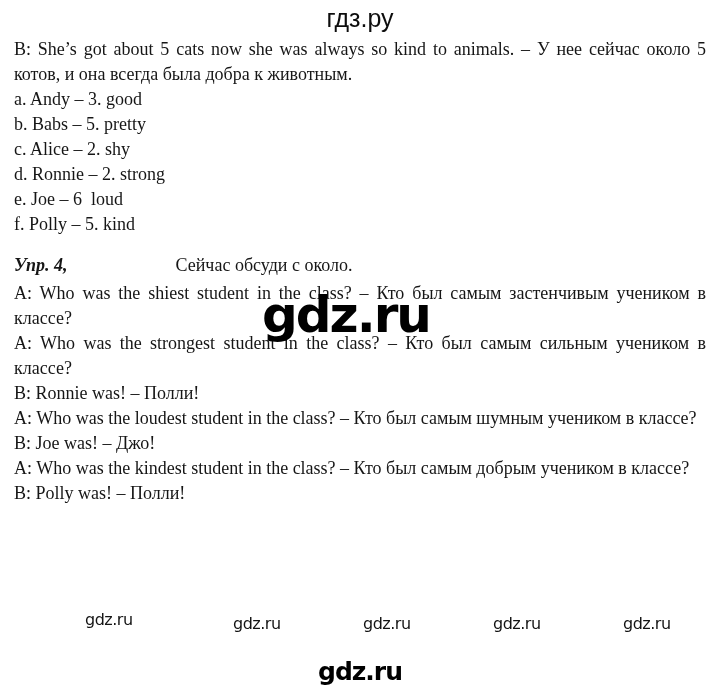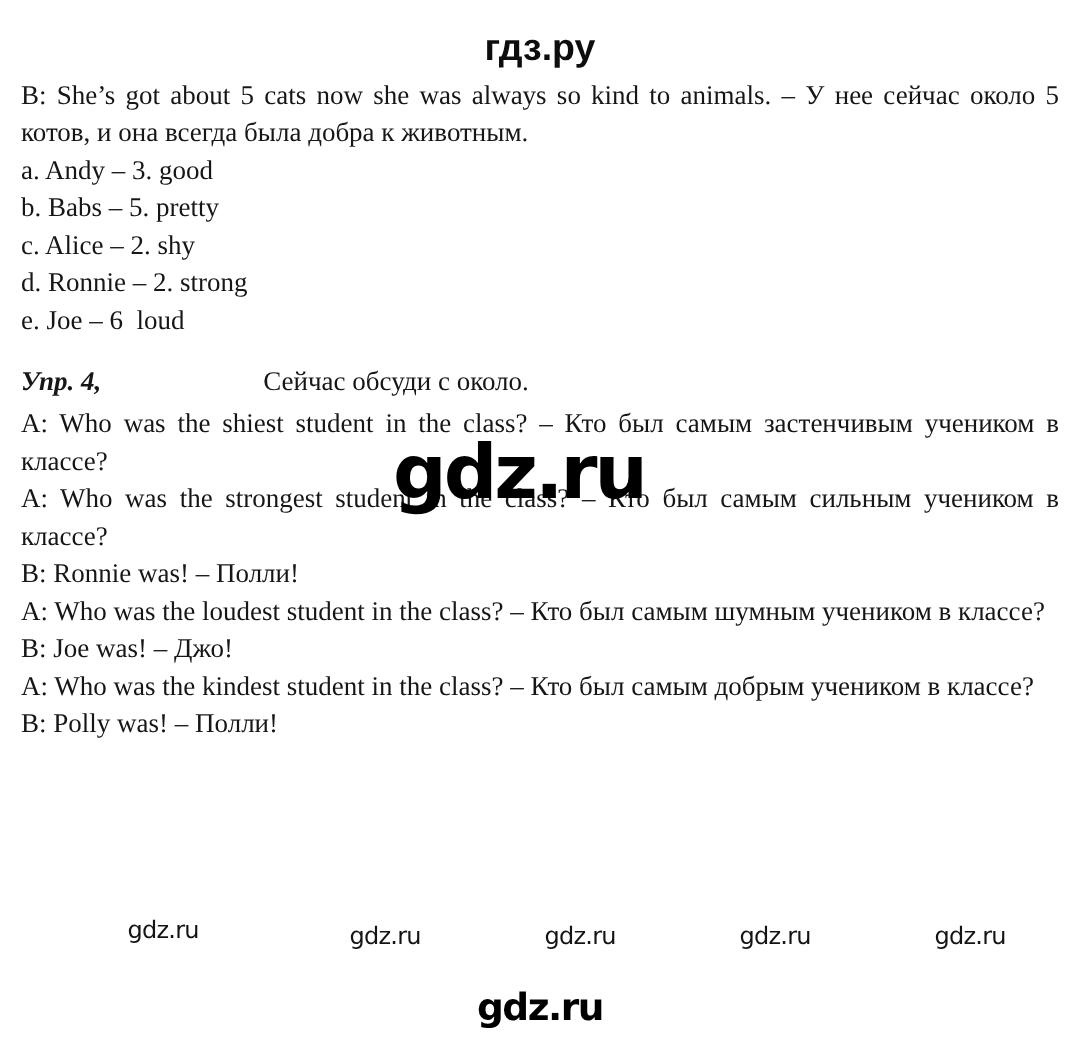--- a/index.html
+++ b/index.html
@@ -10,24 +10,24 @@
   .page {
     position: relative;
     width: 720px;
     height: 695px;
     background: #ffffff;
     overflow: hidden;
     color: #161616;
     font-family: "Liberation Serif", serif;
   }
   .site-header {
-    padding-top: 17px;
+    padding-top: 3px;
     text-align: center;
     font-family: "Liberation Sans", sans-serif;
-    font-weight: bold;
+    font-weight: normal;
     font-size: 25px;
     line-height: 30px;
     color: #0d0d0d;
   }
   .content {
     margin-top: 4px;
     padding: 0 14px;
     font-size: 18px;
     line-height: 25px;
   }
@@ -95,20 +95,21 @@
   <div class="content">
 
     <p class="just">B: She’s got about 5 cats now she was always so kind to animals. – У нее сейчас около 5 котов, и она всегда была добра к животным.</p>
 
     <div class="match-list">
       <p class="line">a. Andy – 3. good</p>
       <p class="line">b. Babs – 5. pretty</p>
       <p class="line">c. Alice – 2. shy</p>
       <p class="line">d. Ronnie – 2. strong</p>
       <p class="line">e. Joe – 6  loud</p>
+      <p class="line">f. Polly – 5. kind</p>
     </div>
 
     <p class="upr">
       <span class="label">Упр. 4,</span>
       <span>Сейчас обсуди с около.</span>
     </p>
 
     <div class="dialog">
       <p class="just">A: Who was the shiest student in the class? – Кто был самым застенчивым учеником в классе?</p>
       <p class="just">A: Who was the strongest student in the class? – Кто был самым сильным учеником в классе?</p>

